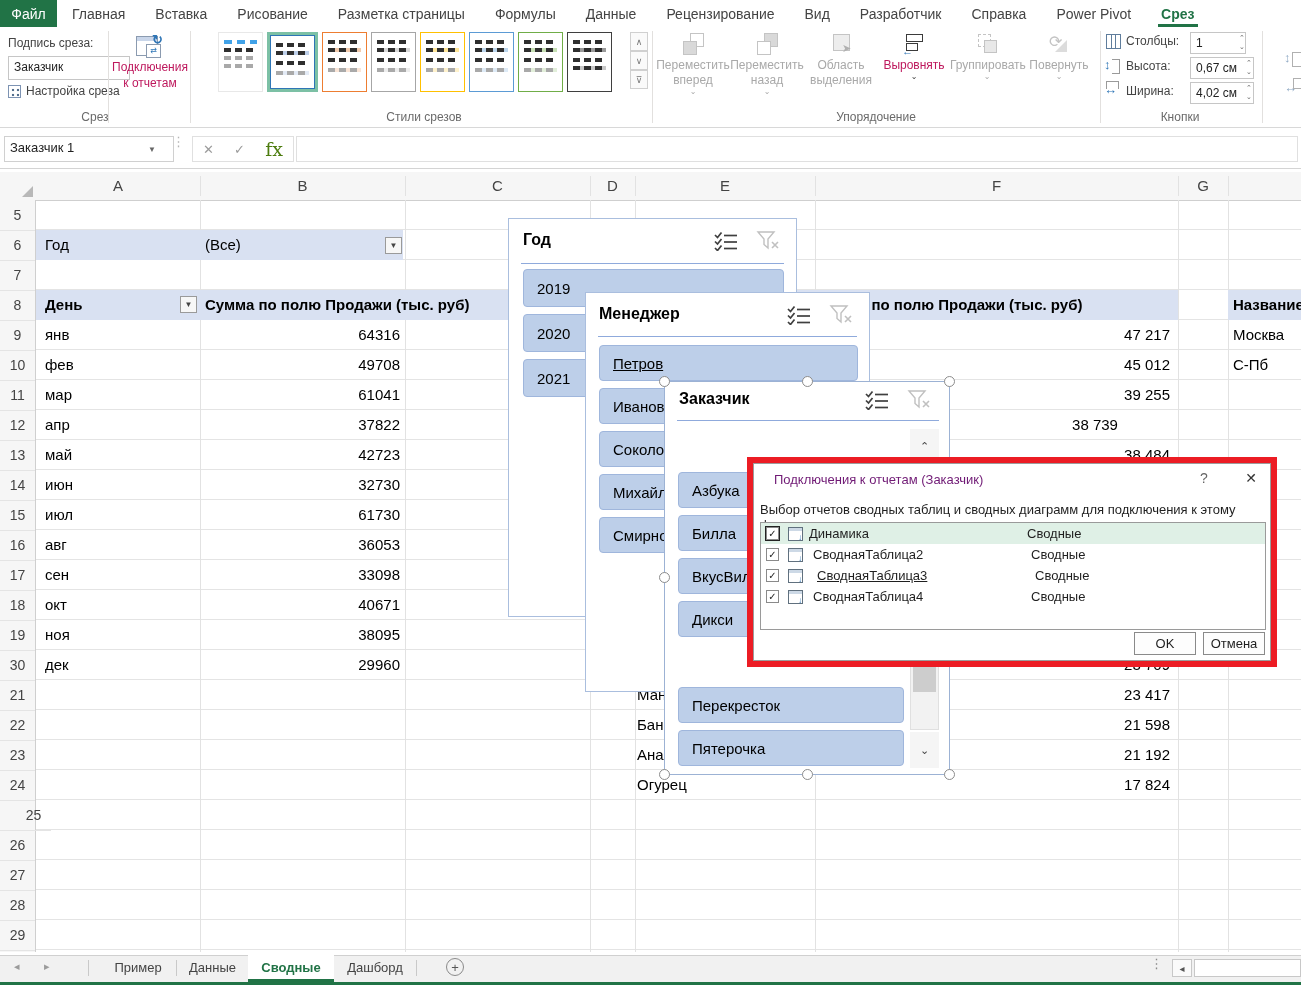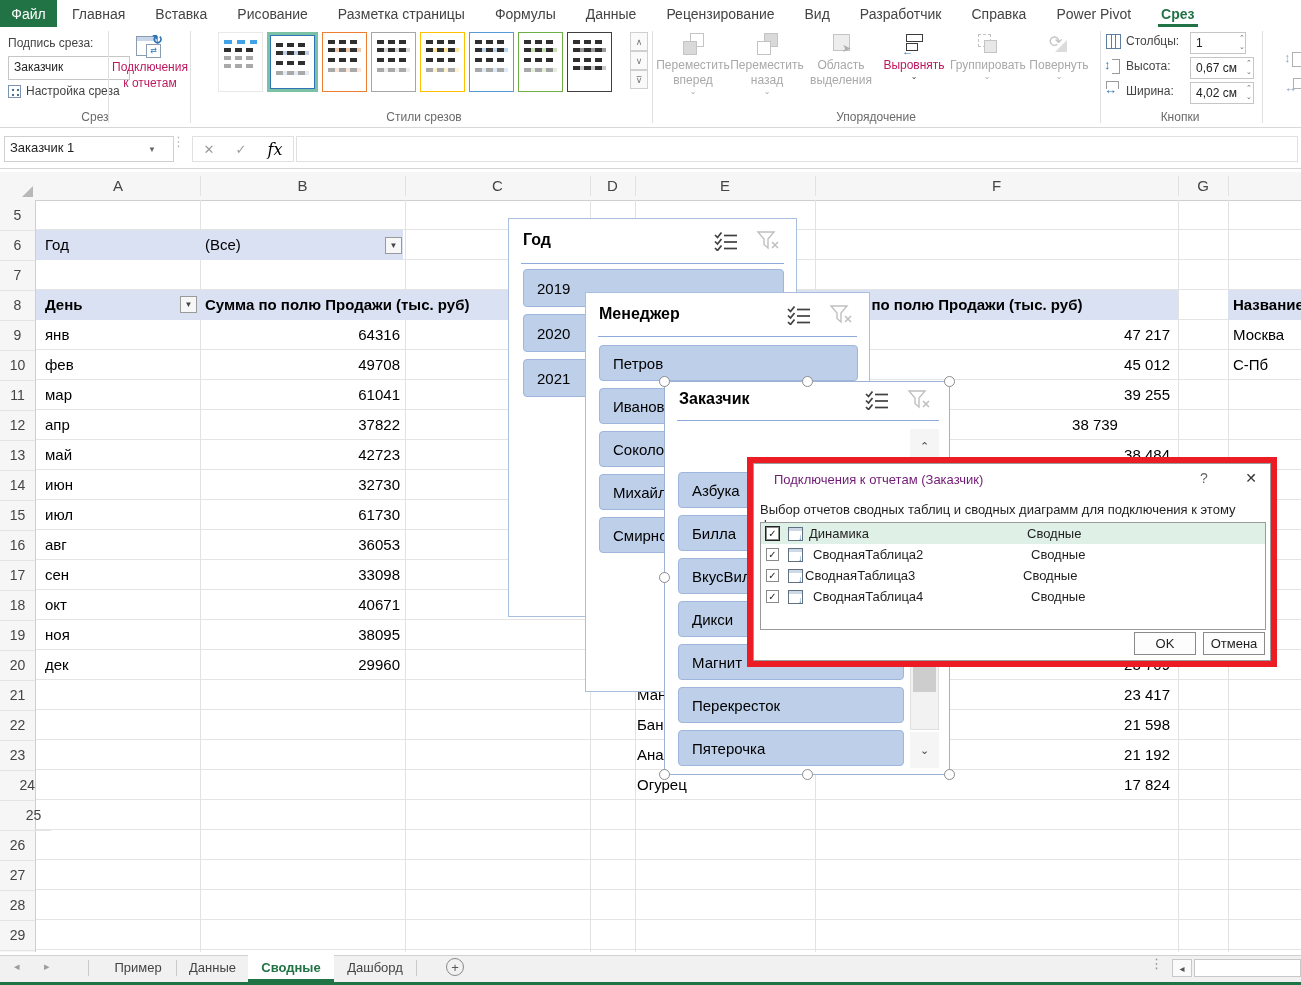--- a/index.html
+++ b/index.html
@@ -240,21 +240,21 @@
   <div class="a" style="left:1284px;top:80px;color:#8fa9c4;font-size:13px;">↔</div>
   <div class="a" style="left:1293px;top:78px;width:8px;height:9px;border:1px solid #b0b0b0;border-right:none;"></div>
 
   <div class="a" style="left:0;top:128px;width:1301px;height:40px;background:#fff;border-bottom:1px solid #d4d4d4;"></div>
   <div class="a inputbox" style="left:4px;top:136px;width:158px;height:24px;line-height:22px;font-size:13px;border-color:#d0d0d0;">Заказчик 1</div>
   <div class="a" style="left:148px;top:145px;font-size:8px;color:#666;">▼</div>
   <div class="a" style="left:172px;top:138px;color:#b5b5b5;font-size:13px;line-height:7px;">⋮</div>
   <div class="a" style="left:192px;top:136px;width:100px;height:24px;border:1px solid #e0e0e0;background:#fff;display:flex;align-items:center;justify-content:space-around;">
     <span style="color:#9b9b9b;font-size:13px;">✕</span>
     <span style="color:#9b9b9b;font-size:13px;">✓</span>
-    <span style="color:#000000;font-size:16px;font-style:italic;font-family:'DejaVu Serif',serif;">fx</span>
+    <span style="color:#4d7c0f;font-size:19px;font-family:'DejaVu Serif',serif;">fx</span>
   </div>
   <div class="a" style="left:296px;top:136px;width:1000px;height:24px;border:1px solid #e0e0e0;background:#fff;"></div>
 
   <div class="a colhead" style="left:0;top:172px;width:1301px;height:28px;"></div>
   <div class="a" style="left:22px;top:186px;width:0;height:0;border-bottom:11px solid #b8b8b8;border-left:11px solid transparent;"></div>
   <div class="a collet" style="left:36px;top:172px;width:164px;">A</div>
   <div class="a collet" style="left:200px;top:172px;width:205px;">B</div>
   <div class="a collet" style="left:405px;top:172px;width:185px;">C</div>
   <div class="a collet" style="left:590px;top:172px;width:45px;">D</div>
   <div class="a collet" style="left:635px;top:172px;width:180px;">E</div>
@@ -277,25 +277,25 @@
   <div class="a rownum" style="left:0;top:350px;width:35px;">10</div>
   <div class="a rownum" style="left:0;top:380px;width:35px;">11</div>
   <div class="a rownum" style="left:0;top:410px;width:35px;">12</div>
   <div class="a rownum" style="left:0;top:440px;width:35px;">13</div>
   <div class="a rownum" style="left:0;top:470px;width:35px;">14</div>
   <div class="a rownum" style="left:0;top:500px;width:35px;">15</div>
   <div class="a rownum" style="left:0;top:530px;width:35px;">16</div>
   <div class="a rownum" style="left:0;top:560px;width:35px;">17</div>
   <div class="a rownum" style="left:0;top:590px;width:35px;">18</div>
   <div class="a rownum" style="left:0;top:620px;width:35px;">19</div>
-  <div class="a rownum" style="left:0;top:650px;width:35px;">20</div>
+  <div class="a rownum" style="left:0;top:650px;width:35px;">30</div>
   <div class="a rownum" style="left:0;top:680px;width:35px;">21</div>
   <div class="a rownum" style="left:0;top:710px;width:35px;">22</div>
   <div class="a rownum" style="left:0;top:740px;width:35px;">23</div>
-  <div class="a rownum" style="left:0;top:770px;width:35px;text-align:right;">24</div>
+  <div class="a rownum" style="left:0;top:770px;width:35px;">24</div>
   <div class="a rownum" style="left:0;top:800px;width:35px;padding-left:16px;">25</div>
   <div class="a rownum" style="left:0;top:830px;width:35px;">26</div>
   <div class="a rownum" style="left:0;top:860px;width:35px;">27</div>
   <div class="a rownum" style="left:0;top:890px;width:35px;">28</div>
   <div class="a rownum" style="left:0;top:920px;width:35px;">29</div>
 
   <div class="a" style="left:36px;top:200px;width:1265px;height:752px;background:repeating-linear-gradient(180deg,transparent 0 29px,#e4e4e4 29px 30px);"></div>
   <div class="a gl" style="left:200px;top:200px;width:1px;height:752px;"></div>
   <div class="a gl" style="left:405px;top:200px;width:1px;height:752px;"></div>
   <div class="a gl" style="left:590px;top:200px;width:1px;height:752px;"></div>
@@ -406,21 +406,21 @@
           </g>
         </svg>
     </div>
     <div class="a" style="left:243px;top:12px;">
       <svg width="24" height="20">
           <path d="M2 1 H18 L12 8 V17 L8 13.5 V8 Z" fill="none" stroke="#c0c0c0" stroke-width="1.4"></path>
           <path d="M16 11 L22 17 M22 11 L16 17" stroke="#c0c0c0" stroke-width="1.6"></path>
         </svg>
     </div>
     <div class="a sl-div" style="left:12px;top:43px;width:259px;"></div>
-    <div class="a sl-item" style="left:13px;top:52px;width:259px;height:36px;">Петров</div>
+    <div class="a sl-item" style="left:13px;top:52px;width:259px;height:36px;text-decoration:underline;">Петров</div>
     <div class="a sl-item" style="left:13px;top:95px;width:259px;height:36px;">Иванов</div>
     <div class="a sl-item" style="left:13px;top:138px;width:259px;height:36px;">Соколов</div>
     <div class="a sl-item" style="left:13px;top:181px;width:259px;height:36px;">Михайлов</div>
     <div class="a sl-item" style="left:13px;top:224px;width:259px;height:36px;">Смирнов</div>
   </div>
 
   <div class="a slicer" style="left:664px;top:381px;width:286px;height:394px;z-index:7;border-color:#9cb2d4;">
     <div class="a sl-title" style="left:14px;top:8px;">Заказчик</div>
     <div class="a" style="left:200px;top:8px;">
       <svg width="24" height="20">
@@ -438,21 +438,20 @@
       <svg width="24" height="20">
           <path d="M2 1 H18 L12 8 V17 L8 13.5 V8 Z" fill="none" stroke="#c0c0c0" stroke-width="1.4"></path>
           <path d="M16 11 L22 17 M22 11 L16 17" stroke="#c0c0c0" stroke-width="1.6"></path>
         </svg>
     </div>
     <div class="a sl-div" style="left:12px;top:38px;width:262px;"></div>
     <div class="a sl-item" style="left:13px;top:90px;width:226px;height:36px;">Азбука</div>
     <div class="a sl-item" style="left:13px;top:133px;width:226px;height:36px;">Билла</div>
     <div class="a sl-item" style="left:13px;top:176px;width:226px;height:36px;">ВкусВилл</div>
     <div class="a sl-item" style="left:13px;top:219px;width:226px;height:36px;">Дикси</div>
-    <div class="a sl-item" style="left:13px;top:262px;width:226px;height:36px;">Магнит</div>
     <div class="a sl-item" style="left:13px;top:305px;width:226px;height:36px;">Перекресток</div>
     <div class="a sl-item" style="left:13px;top:348px;width:226px;height:36px;">Пятерочка</div>
 
     <div class="a sbtn" style="left:245px;top:47px;width:29px;height:34px;line-height:34px;">⌃</div>
     <div class="a sbar" style="left:245px;top:83px;width:29px;height:265px;"></div>
     <div class="a" style="left:248px;top:148px;width:23px;height:162px;background:#cdcdcd;"></div>
     <div class="a sbtn" style="left:245px;top:350px;width:29px;height:36px;line-height:36px;">⌄</div>
 
     <div class="a handle" style="left:-6px;top:-6px;"></div>
     <div class="a handle" style="left:137px;top:-6px;"></div>
@@ -478,21 +477,21 @@
       </div>
       <div class="dlg-row">
         <span class="chk" style="margin-left:5px;">✓</span>
         <span class="pticon" style="margin-left:9px;"></span>
         <span style="margin-left:10px;width:218px;">СводнаяТаблица2</span>
         <span>Сводные</span>
       </div>
       <div class="dlg-row">
         <span class="chk" style="margin-left:5px;">✓</span>
         <span class="pticon" style="margin-left:9px;"></span>
-        <span style="margin-left:2px;width:218px;">СводнаяТаблица3</span>
+        <span style="margin-left:14px;width:218px;text-decoration:underline;">СводнаяТаблица3</span>
         <span>Сводные</span>
       </div>
       <div class="dlg-row">
         <span class="chk" style="margin-left:5px;">✓</span>
         <span class="pticon" style="margin-left:9px;"></span>
         <span style="margin-left:10px;width:218px;">СводнаяТаблица4</span>
         <span>Сводные</span>
       </div>
     </div>
     <div class="a dlgbtn" style="left:380px;top:168px;width:62px;height:23px;">OK</div>

